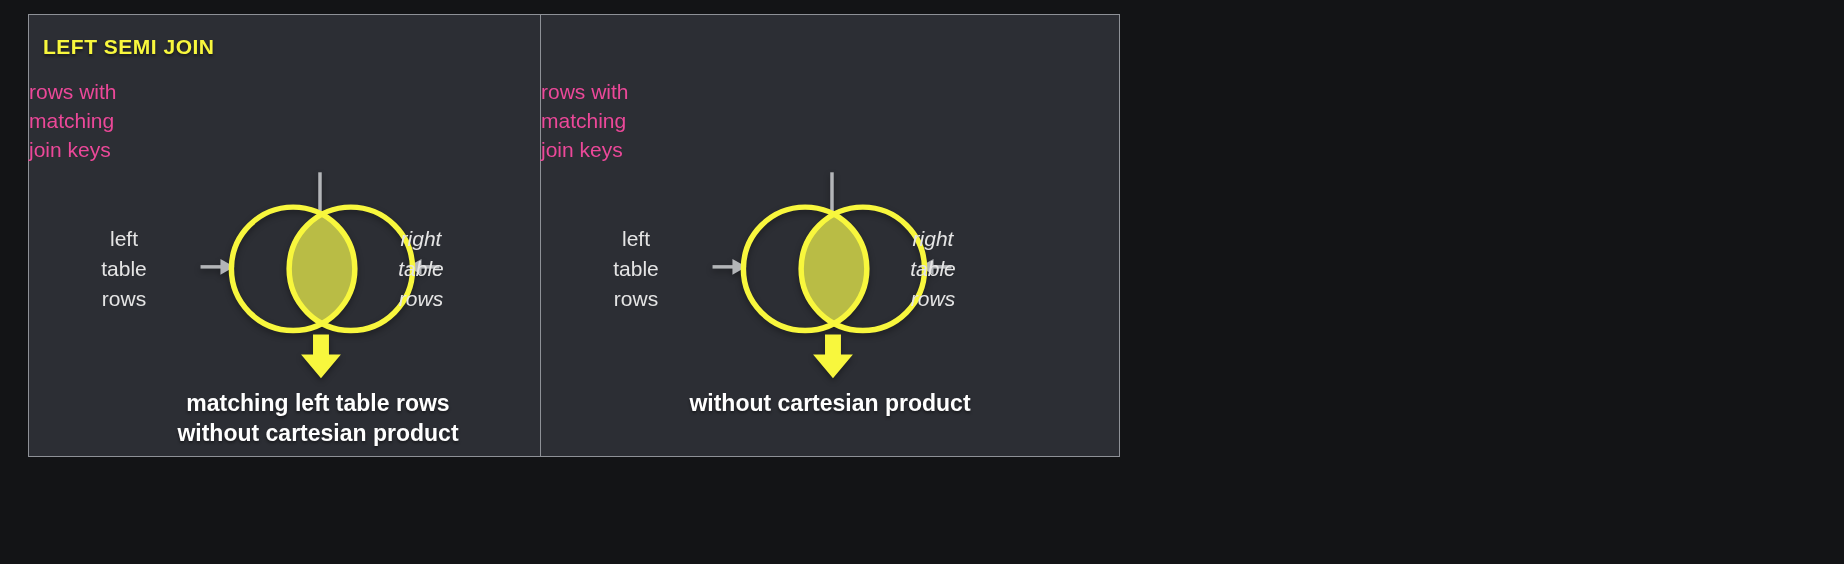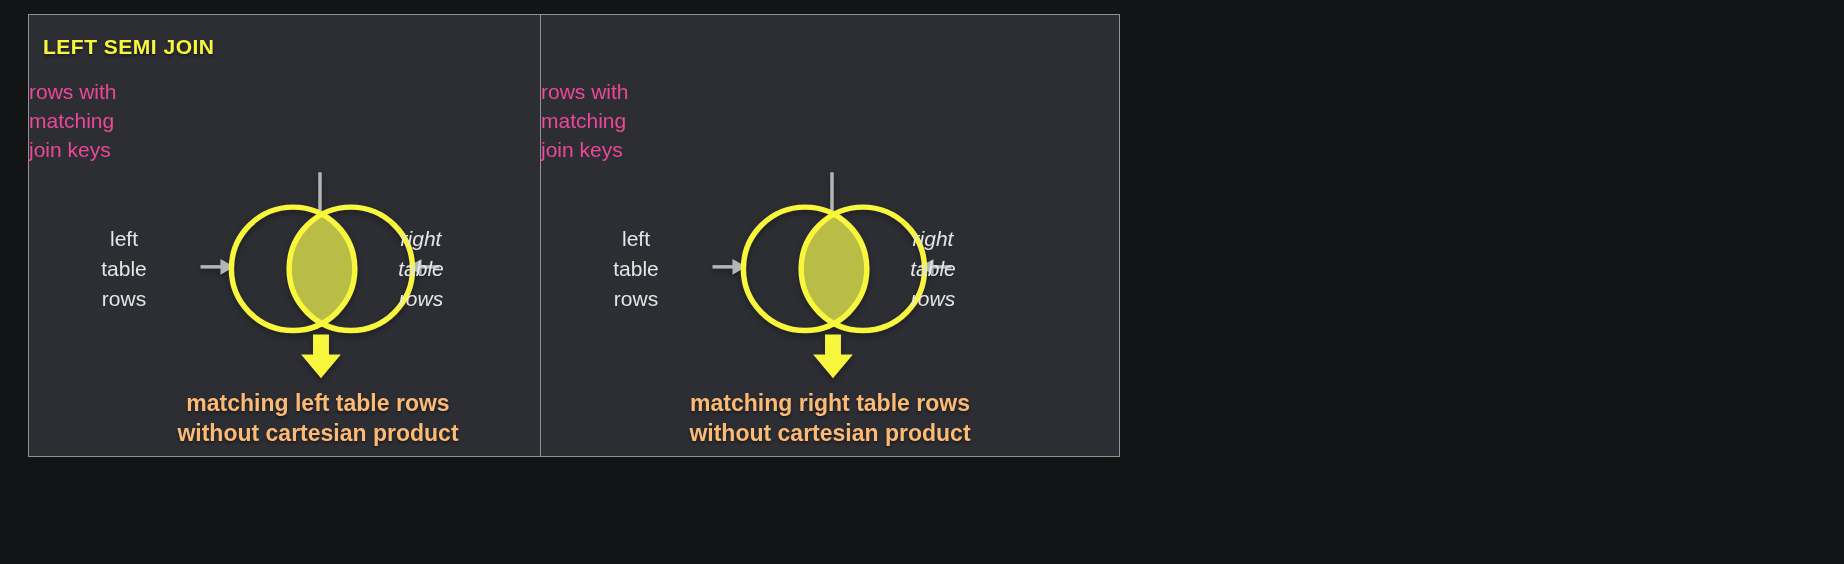--- a/index.html
+++ b/index.html
@@ -56,21 +56,21 @@
     line-height: 30px;
     white-space: pre-line;
   }
   .side-label.left  { left: 55px; }
   .side-label.right { left: 352px; font-style: italic; }
   .result-text {
     position: absolute;
     top: 373px;
     left: 0; right: 0;
     text-align: center;
-    color: #fdba74;
+    color: #ffffff;
     font-size: 23px;
     font-weight: bold;
     line-height: 30px;
     text-shadow: 0 2px 3px rgba(0,0,0,0.45);
   }
 </style>
 </head>
 <body>
 
 <div class="panel p0">
@@ -140,16 +140,15 @@
   <div class="top-label">rows with
 matching
 join keys</div>
   <div class="side-label left">left
 table
 rows</div>
   <div class="side-label right">right
 table
 rows</div>
   <div class="result-text">
-    <div>matching right table rows</div>
     <div>without cartesian product</div>
   </div>
 </div>
 
 </body></html>

